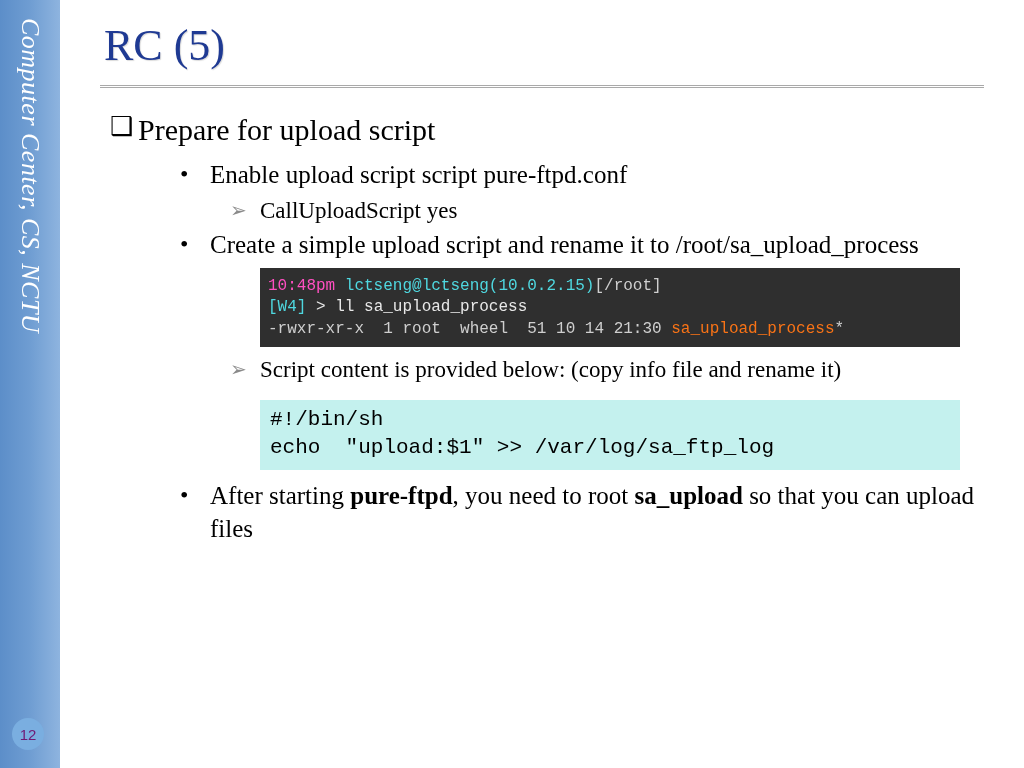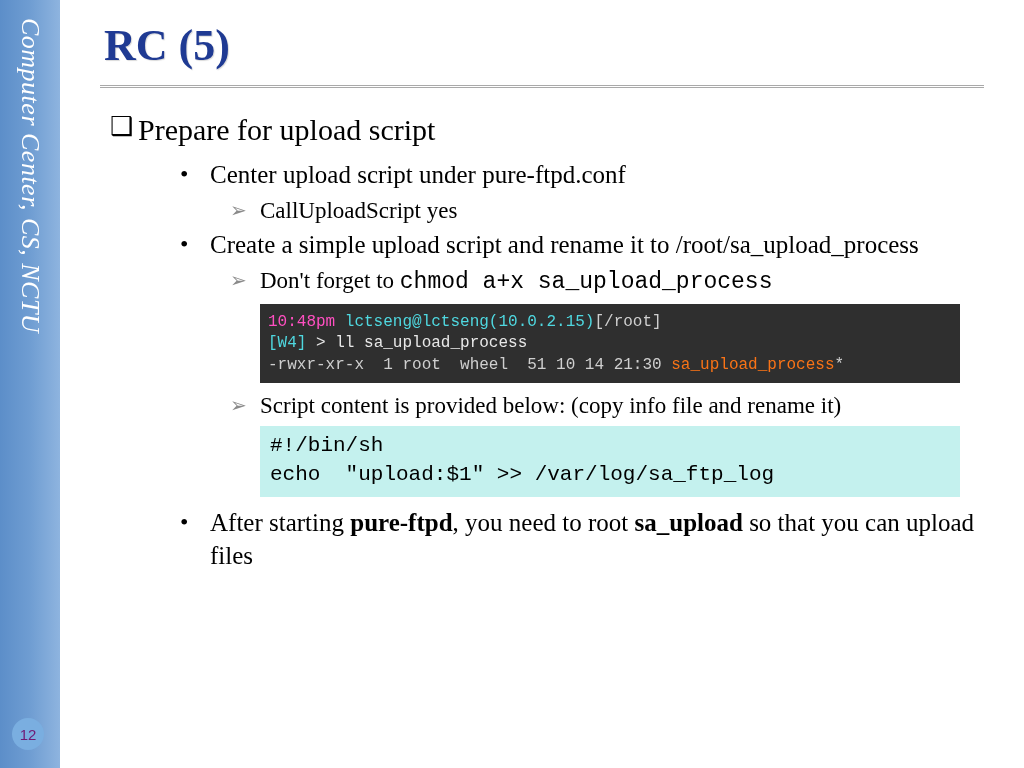--- a/index.html
+++ b/index.html
@@ -32,21 +32,21 @@
   }
   .content {
     position: absolute;
     left: 60px; top: 0; right: 0; bottom: 0;
     padding: 20px 40px 0 40px;
   }
   .title {
     font-size: 44px;
     color: #1f3a93;
     font-family: "Times New Roman", Times, serif;
-    font-weight: 700;
+    font-weight: 400;
     margin-bottom: 14px;
     margin-left: 4px;
     text-shadow: 1px 1px 1px rgba(0,0,0,0.15);
   }
   .hr {
     border: none;
     border-top: 3px double #a9a9a9;
     margin-bottom: 22px;
   }
   .body { font-size: 26px; color: #000; line-height: 1.3; }
@@ -70,21 +70,21 @@
     border-top: 4px solid #2f2f2f;
     white-space: pre;
     overflow: hidden;
   }
   .t-mag { color: #ff4fc1; }
   .t-cyan { color: #4fd8e0; }
   .t-grey { color: #cfcfcf; margin-top: 32px; }
   .t-white { color: #e8e8e8; }
   .t-red { color: #f97316; }
   .scriptbox {
-    margin: 6px 0 10px 160px;
+    margin: 15px 0 10px 160px;
     width: 700px;
     background: #c4f1ee;
     color: #000;
     font-family: "Courier New", Courier, monospace;
     font-size: 21px;
     padding: 6px 10px 8px 10px;
     line-height: 1.35;
     white-space: pre;
   }
   .page-num {
@@ -120,39 +120,33 @@
 
     <div class="body">
 
       <div class="lvl1">
         <span class="bullet square"></span>
         <span>Prepare for upload script</span>
       </div>
 
       <div class="lvl2">
         <span class="bullet">•</span>
-        <span>Center upload script under pure-ftpd.conf</span>
+        <span>Enable upload script script pure-ftpd.conf</span>
       </div>
 
       <div class="lvl3">
         <span class="bullet arrow"></span>
         <span>CallUploadScript yes</span>
       </div>
 
       <div class="lvl2">
         <span class="bullet">•</span>
         <span>Create a simple upload script and rename it to /root/sa_upload_process</span>
       </div>
 
-      <div class="lvl3">
-        <span class="bullet arrow"></span>
-        <span>
-          <span>Don't forget to </span><span class="mono">chmod a+x sa_upload_process</span>
-        </span>
-      </div>
 
       <div class="terminal"><span class="t-mag">10:48pm </span><span class="t-cyan">lctseng@lctseng(10.0.2.15)</span><span class="t-grey">[/root]</span>
 <span class="t-cyan">[W4]</span><span class="t-white"> &gt; </span><span class="t-white">ll sa_upload_process</span>
 <span class="t-grey">-rwxr-xr-x  1 root  wheel  51 10 14 21:30 </span><span class="t-red">sa_upload_process</span><span class="t-grey">*</span></div>
 
       <div class="lvl3">
         <span class="bullet arrow"></span>
         <span>Script content is provided below: (copy info file and rename it)</span>
       </div>
 

